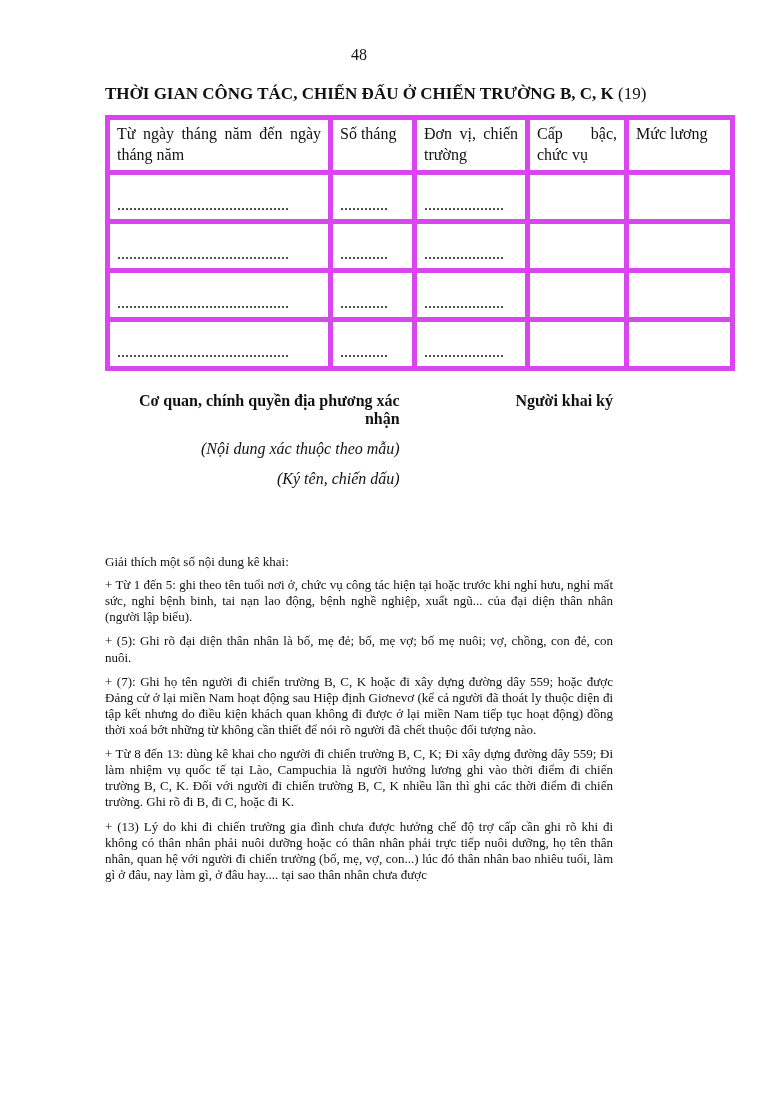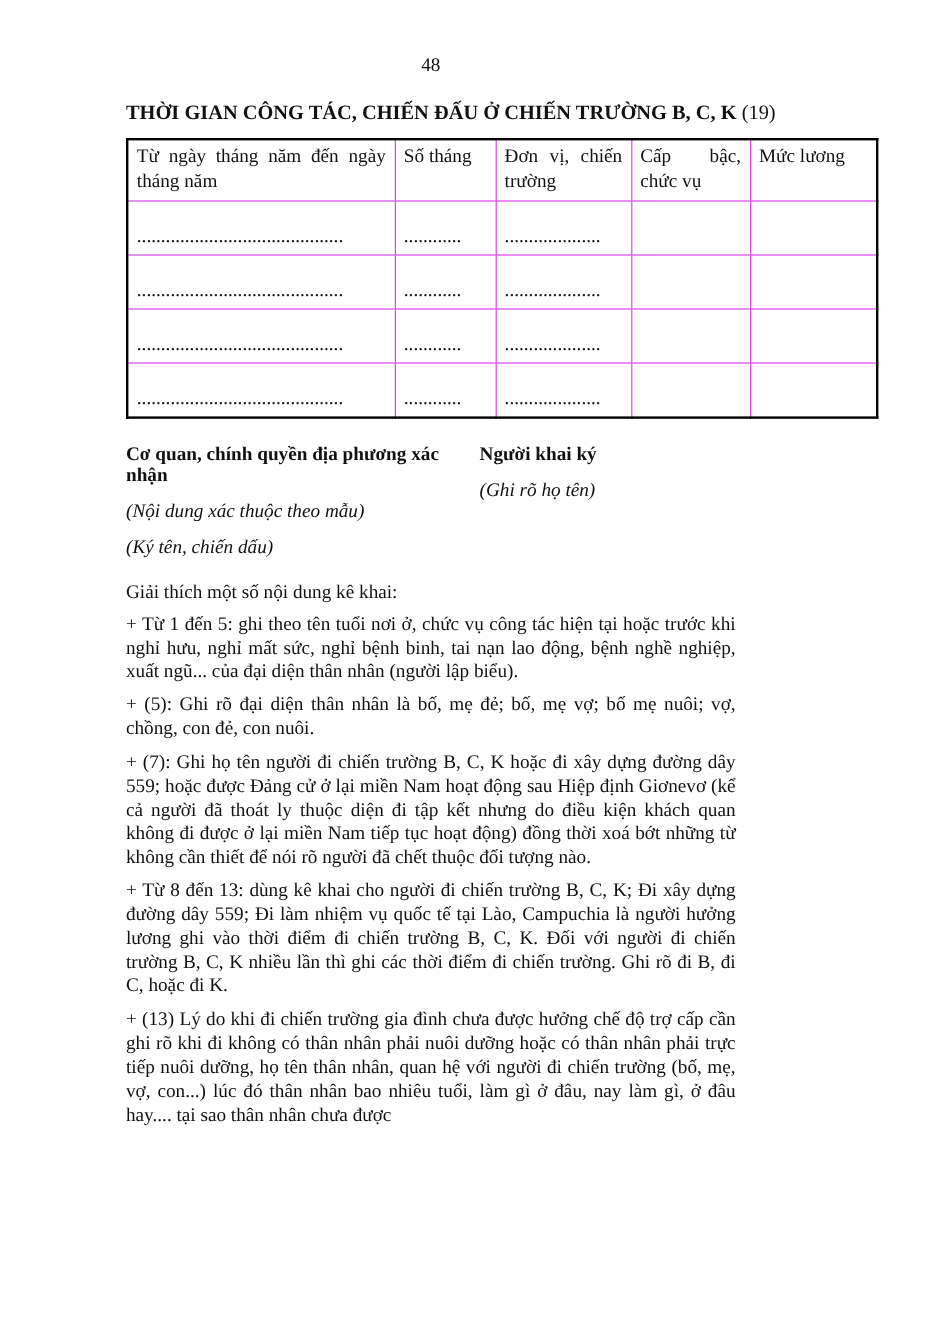--- a/index.html
+++ b/index.html
@@ -33,21 +33,21 @@
   .doc-title .t-bold { font-weight: bold; }
   .doc-title .t-suffix { font-weight: normal; }
 
   table.work-table {
     border-collapse: collapse;
     table-layout: fixed;
     width: 625px;
     border: 2px solid #000;
   }
   table.work-table th, table.work-table td {
-    border: 1px solid #d946ef;
+    border: 5px solid #d946ef;
     font-size: 16px;
     font-weight: normal;
     padding: 4px 7px;
     overflow: hidden;
   }
   table.work-table th {
     text-align: justify;
     vertical-align: top;
     height: 42px;
     line-height: 1.3;
@@ -72,28 +72,28 @@
     font-size: 16px;
     line-height: 1.36;
     text-align: justify;
   }
 
   .signature-block {
     display: flex;
     margin-top: 21px;
     font-size: 16px;
   }
-  .sig-left  { width: 58%; text-align: left; }
-  .sig-right { width: 42%; text-align: left; }
+  .sig-left  { width: 58%; text-align: right; }
+  .sig-right { width: 42%; text-align: right; }
   .sig-title { font-weight: bold; }
   .sig-note  { font-style: italic; margin-top: 12px; }
 
   .notes {
-    margin-top: 18px;
-    font-size: 16px;
+    margin-top: 66px;
+    font-size: 13px;
     line-height: 1.24;
   }
   .notes-heading { margin: 0 0 7px 0; }
   .note-item {
     margin: 0 0 8px 0;
     text-align: justify;
   }
 </style>
 </head>
 <body>
@@ -158,21 +158,20 @@
 
 
   <div class="signature-block">
     <div class="sig-left">
       <div class="sig-title">Cơ quan, chính quyền địa phương xác nhận</div>
       <div class="sig-note">(Nội dung xác thuộc theo mẫu)</div>
       <div class="sig-note">(Ký tên, chiến dấu)</div>
     </div>
     <div class="sig-right">
       <div class="sig-title">Người khai ký</div>
-      <div class="sig-note">(Ghi rõ họ tên)</div>
     </div>
   </div>
 
   <div class="notes">
     <p class="notes-heading">Giải thích một số nội dung kê khai:</p>
     <p class="note-item">+ Từ 1 đến 5: ghi theo tên tuổi nơi ở, chức vụ công tác hiện tại hoặc trước khi nghỉ hưu, nghỉ mất sức, nghỉ bệnh binh, tai nạn lao động, bệnh nghề nghiệp, xuất ngũ... của đại diện thân nhân (người lập biểu).</p>
     <p class="note-item">+ (5): Ghi rõ đại diện thân nhân là bố, mẹ đẻ; bố, mẹ vợ; bố mẹ nuôi; vợ, chồng, con đẻ, con nuôi.</p>
     <p class="note-item">+ (7): Ghi họ tên người đi chiến trường B, C, K hoặc đi xây dựng đường dây 559; hoặc được Đảng cử ở lại miền Nam hoạt động sau Hiệp định Giơnevơ (kể cả người đã thoát ly thuộc diện đi tập kết nhưng do điều kiện khách quan không đi được ở lại miền Nam tiếp tục hoạt động) đồng thời xoá bớt những từ không cần thiết để nói rõ người đã chết thuộc đối tượng nào.</p>
     <p class="note-item">+ Từ 8 đến 13: dùng kê khai cho người đi chiến trường B, C, K; Đi xây dựng đường dây 559; Đi làm nhiệm vụ quốc tế tại Lào, Campuchia là người hưởng lương ghi vào thời điểm đi chiến trường B, C, K. Đối với người đi chiến trường B, C, K nhiều lần thì ghi các thời điểm đi chiến trường. Ghi rõ đi B, đi C, hoặc đi K.</p>
     <p class="note-item">+ (13) Lý do khi đi chiến trường gia đình chưa được hưởng chế độ trợ cấp cần ghi rõ khi đi không có thân nhân phải nuôi dưỡng hoặc có thân nhân phải trực tiếp nuôi dưỡng, họ tên thân nhân, quan hệ với người đi chiến trường (bố, mẹ, vợ, con...) lúc đó thân nhân bao nhiêu tuổi, làm gì ở đâu, nay làm gì, ở đâu hay.... tại sao thân nhân chưa được</p>

